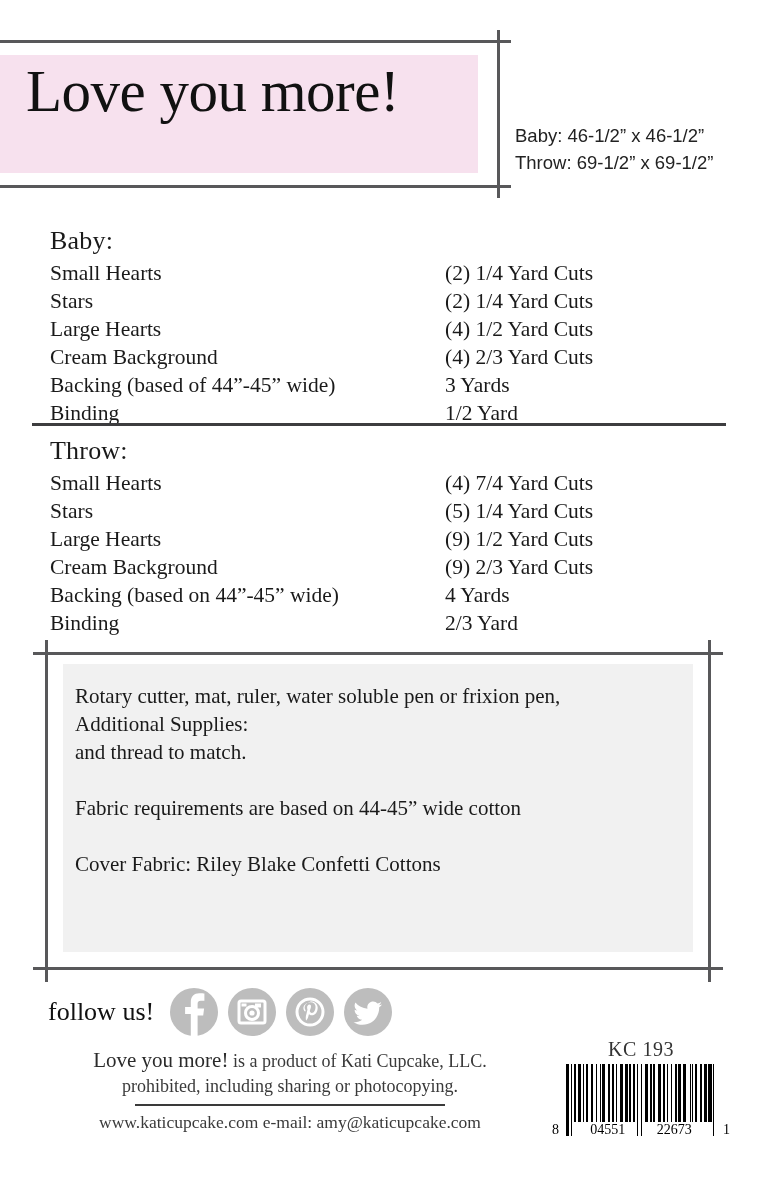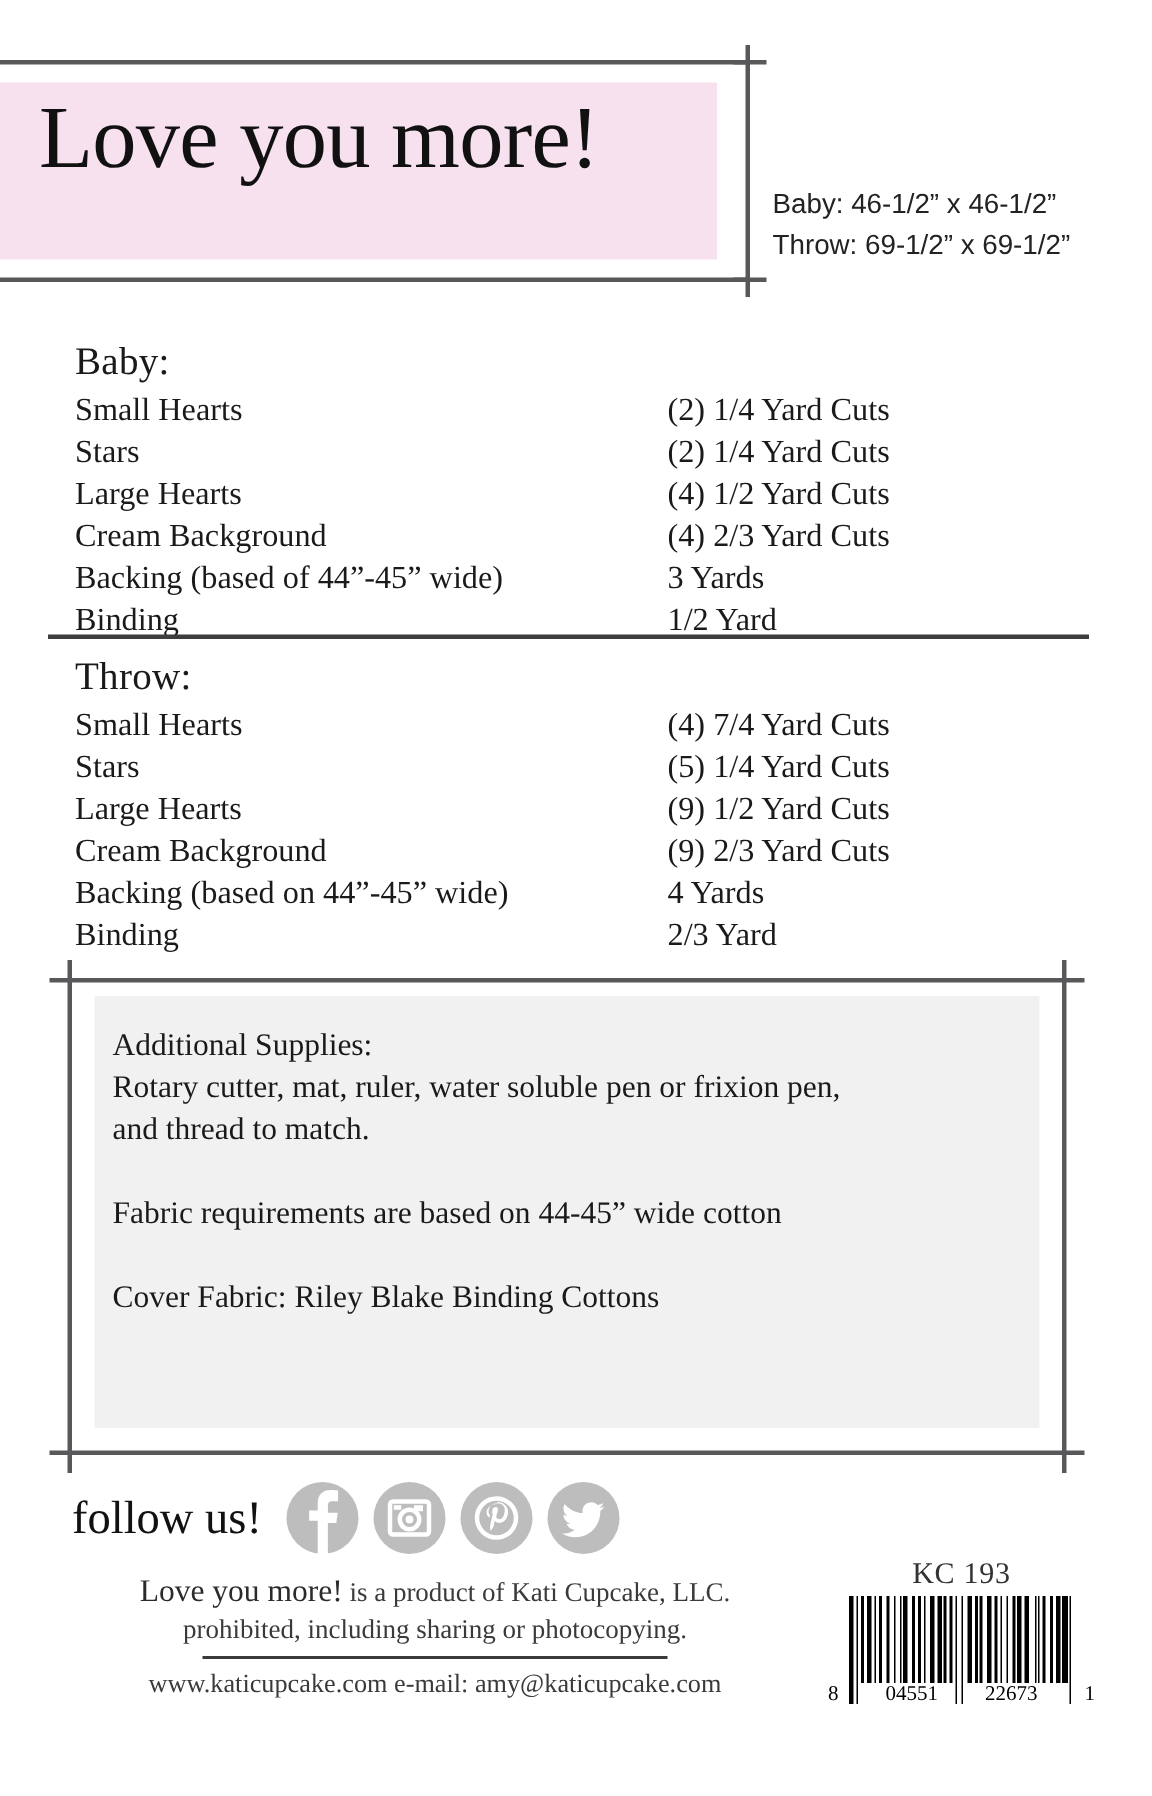--- a/index.html
+++ b/index.html
@@ -150,21 +150,21 @@
 
   
   #follow-row {
     position: absolute;
     left: 48px;
     top: 988px;
     display: flex;
     align-items: center;
   }
   #follow-label {
-    font-size: 31px;
+    font-size: 26px;
     line-height: 30px;
     color: #111111;
     margin-right: 16px;
   }
   .social {
     width: 48px;
     height: 48px;
     border-radius: 50%;
     background: #bdbdbd;
     margin-right: 10px;
@@ -312,27 +312,27 @@
   </div>
 </div>
 
 <div id="supplies-frame">
   <div class="fr-top"></div>
   <div class="fr-bottom"></div>
   <div class="fr-left"></div>
   <div class="fr-right"></div>
   <div id="supplies-bg"></div>
   <div id="supplies-text">
+    <p>Rotary cutter, mat, ruler, water soluble pen or frixion pen,</p>
     <p>Additional Supplies:</p>
-    <p>Rotary cutter, mat, ruler, water soluble pen or frixion pen,</p>
     <p>and thread to match.</p>
     <div class="spacer"></div>
     <p>Fabric requirements are based on 44-45” wide cotton</p>
     <div class="spacer"></div>
-    <p>Cover Fabric: Riley Blake Binding Cottons</p>
+    <p>Cover Fabric: Riley Blake Confetti Cottons</p>
   </div>
 </div>
 
 <div id="follow-row">
   <div id="follow-label">follow us!</div>
 
   <div class="social">
     <svg width="48" height="48" viewBox="0 0 48 48">
       <path fill="#ffffff" d="M27.6 48V27.4h5.6l0.9-6.9h-6.5v-4.4c0-2 0.5-3.3 3.3-3.3h3.5V5.6c-0.6-0.1-2.7-0.3-5.1-0.3-5.1 0-8.5 3.1-8.5 8.8v4.9h-5.7v6.9h5.7V48h6.8z"></path>
     </svg>

